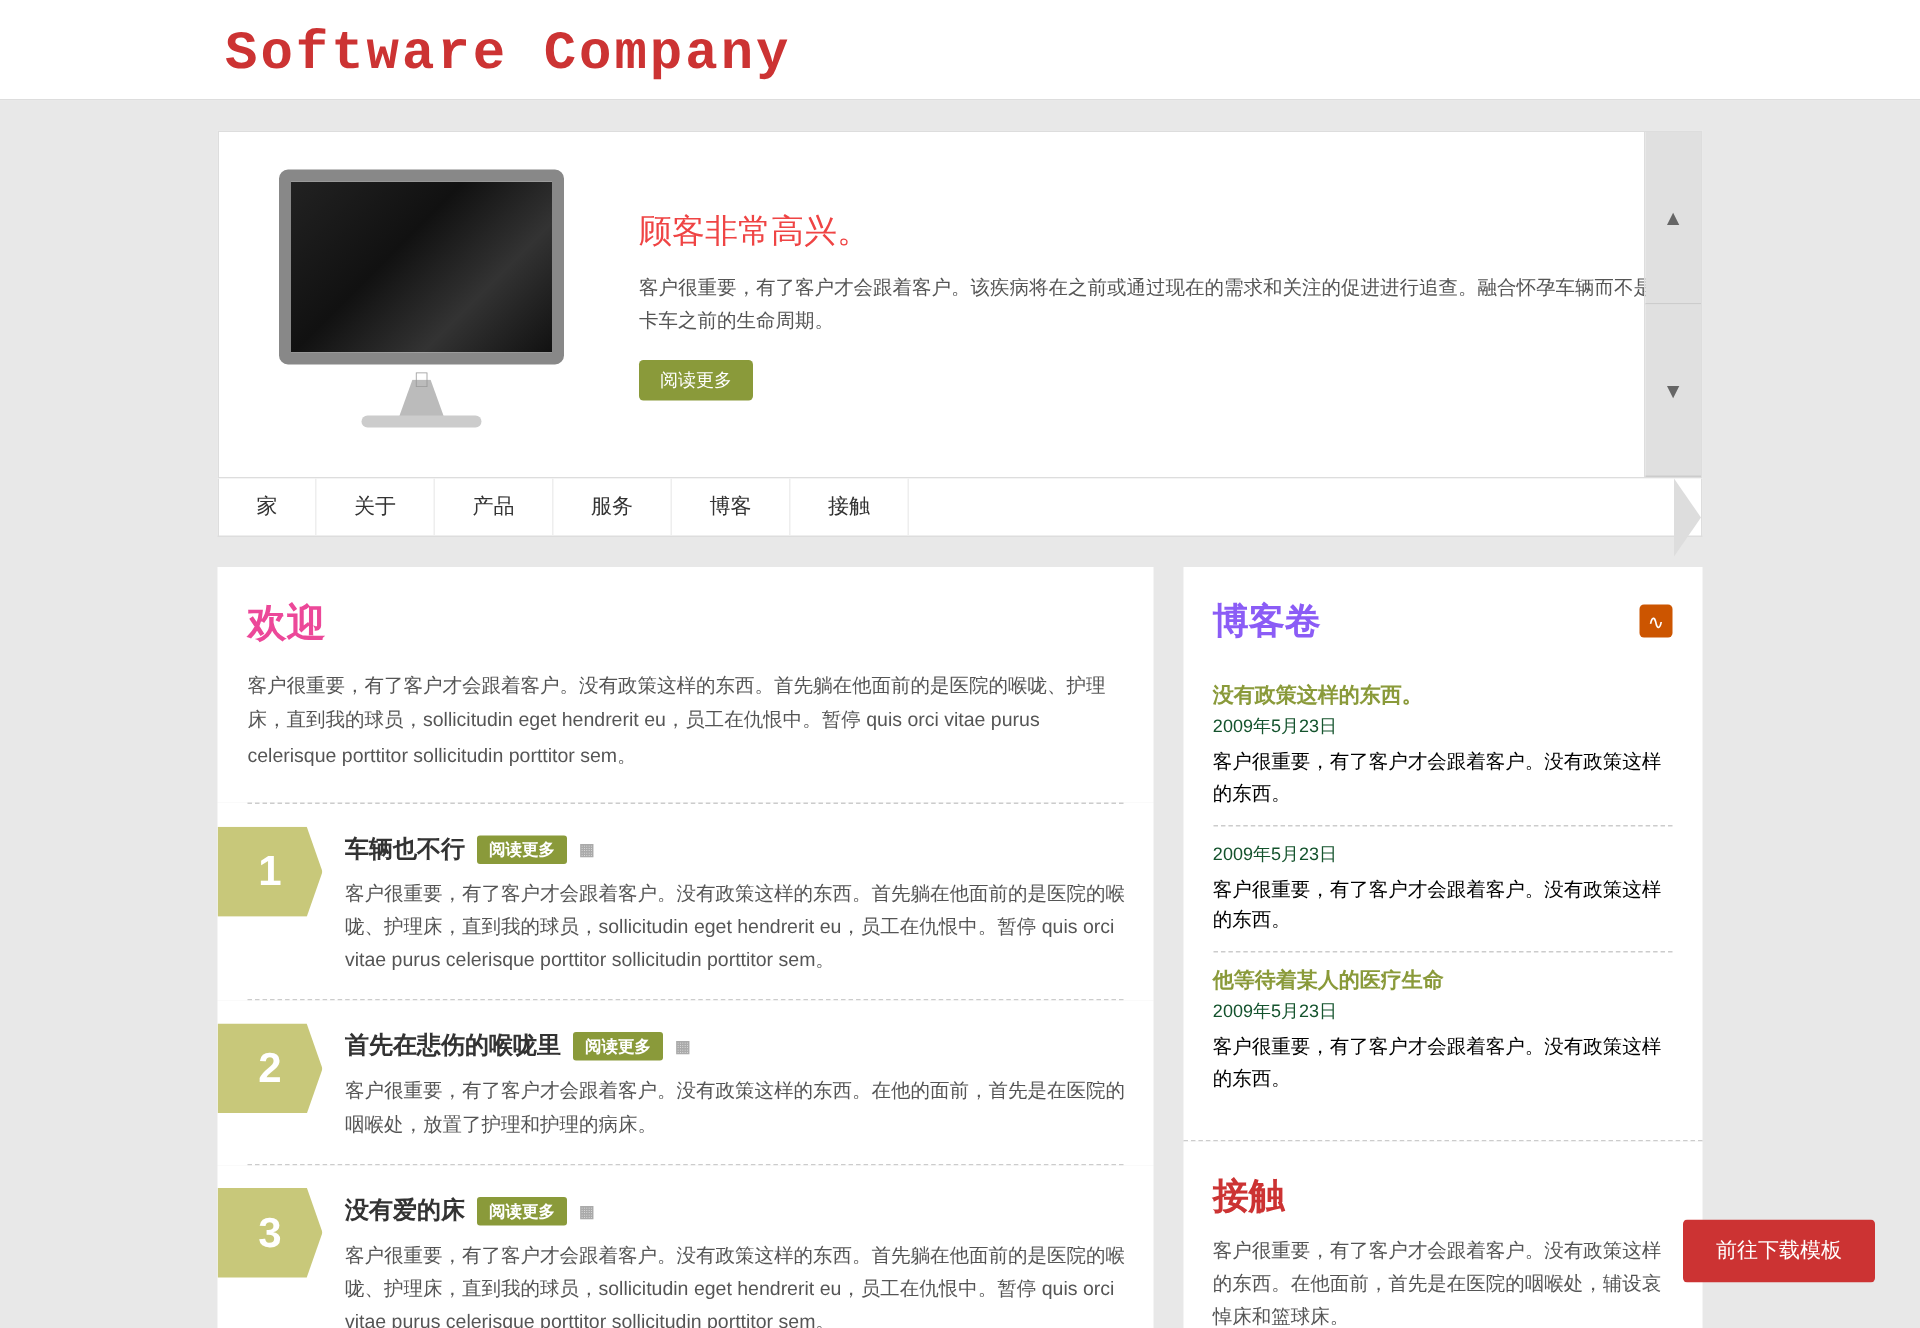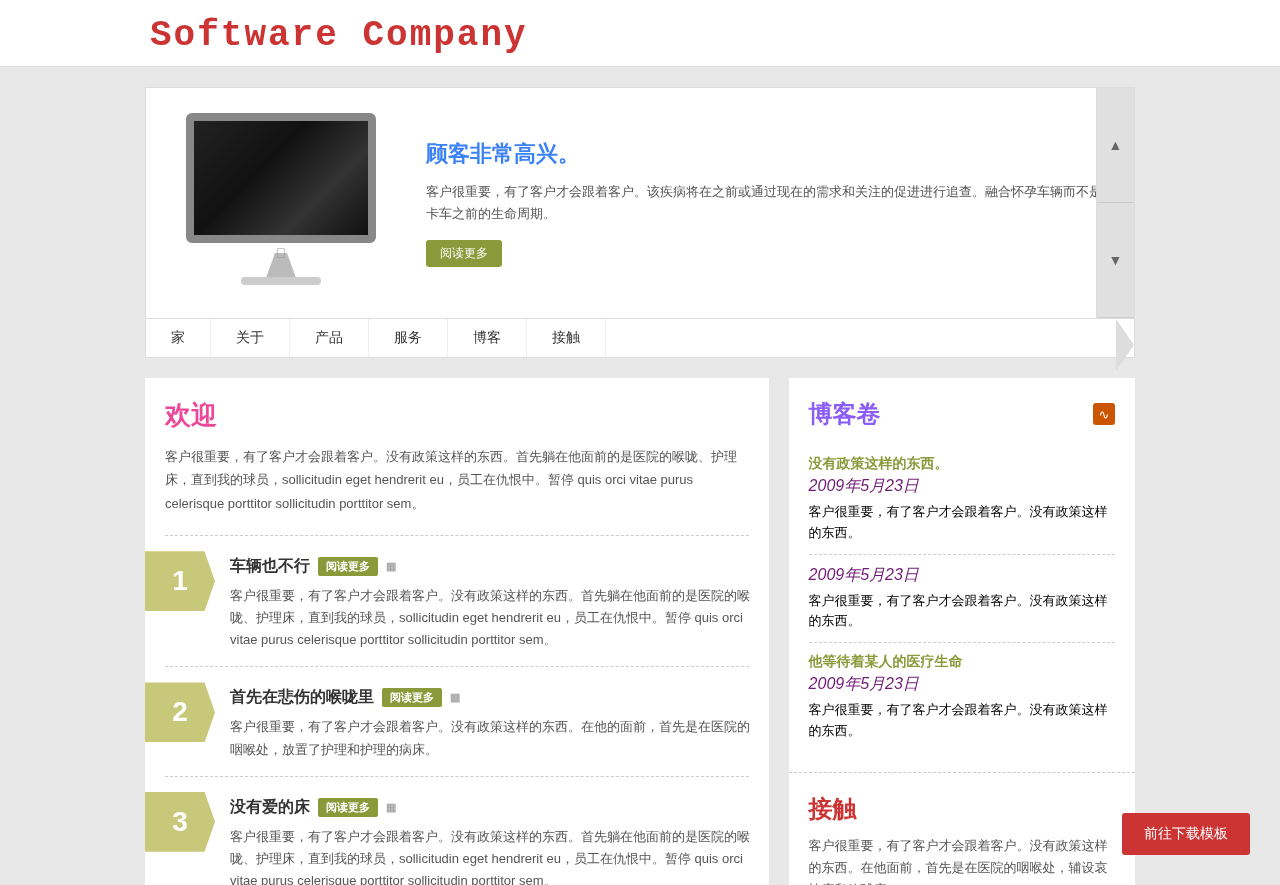--- a/index.html
+++ b/index.html
@@ -99,23 +99,23 @@
       font-size: 14px;
       text-align: center;
       line-height: 16px;
     }
 
     #hero-content {
       flex: 1;
     }
     #hero-title {
       font-size: 22px;
-      color: #3b82f6;
+      color: #ef4444;
       margin-bottom: 12px;
-      font-weight: bold;
+      font-weight: normal;
     }
     #hero-text {
       color: #555;
       line-height: 1.7;
       margin-bottom: 15px;
       font-size: 13px;
     }
     .read-more-btn {
       background: #8a9a3a;
       color: #fff;
@@ -307,24 +307,23 @@
     }
     .blog-item:last-of-type { border-bottom: none; }
     .blog-item-title {
       color: #8a9a3a;
       font-size: 14px;
       margin-bottom: 3px;
       cursor: pointer;
       font-weight: bold;
     }
     .blog-item-date {
-      color: #701a75;
-      font-size: 16px;
+      color: #14532d;
+      font-size: 12px;
       margin-bottom: 5px;
-      font-style: italic;
     }
     .blog-item-text {
       color: #000000;
       line-height: 1.6;
       font-size: 13px;
     }
 
     .contact-section {
       background: #fff;
       padding: 20px;

